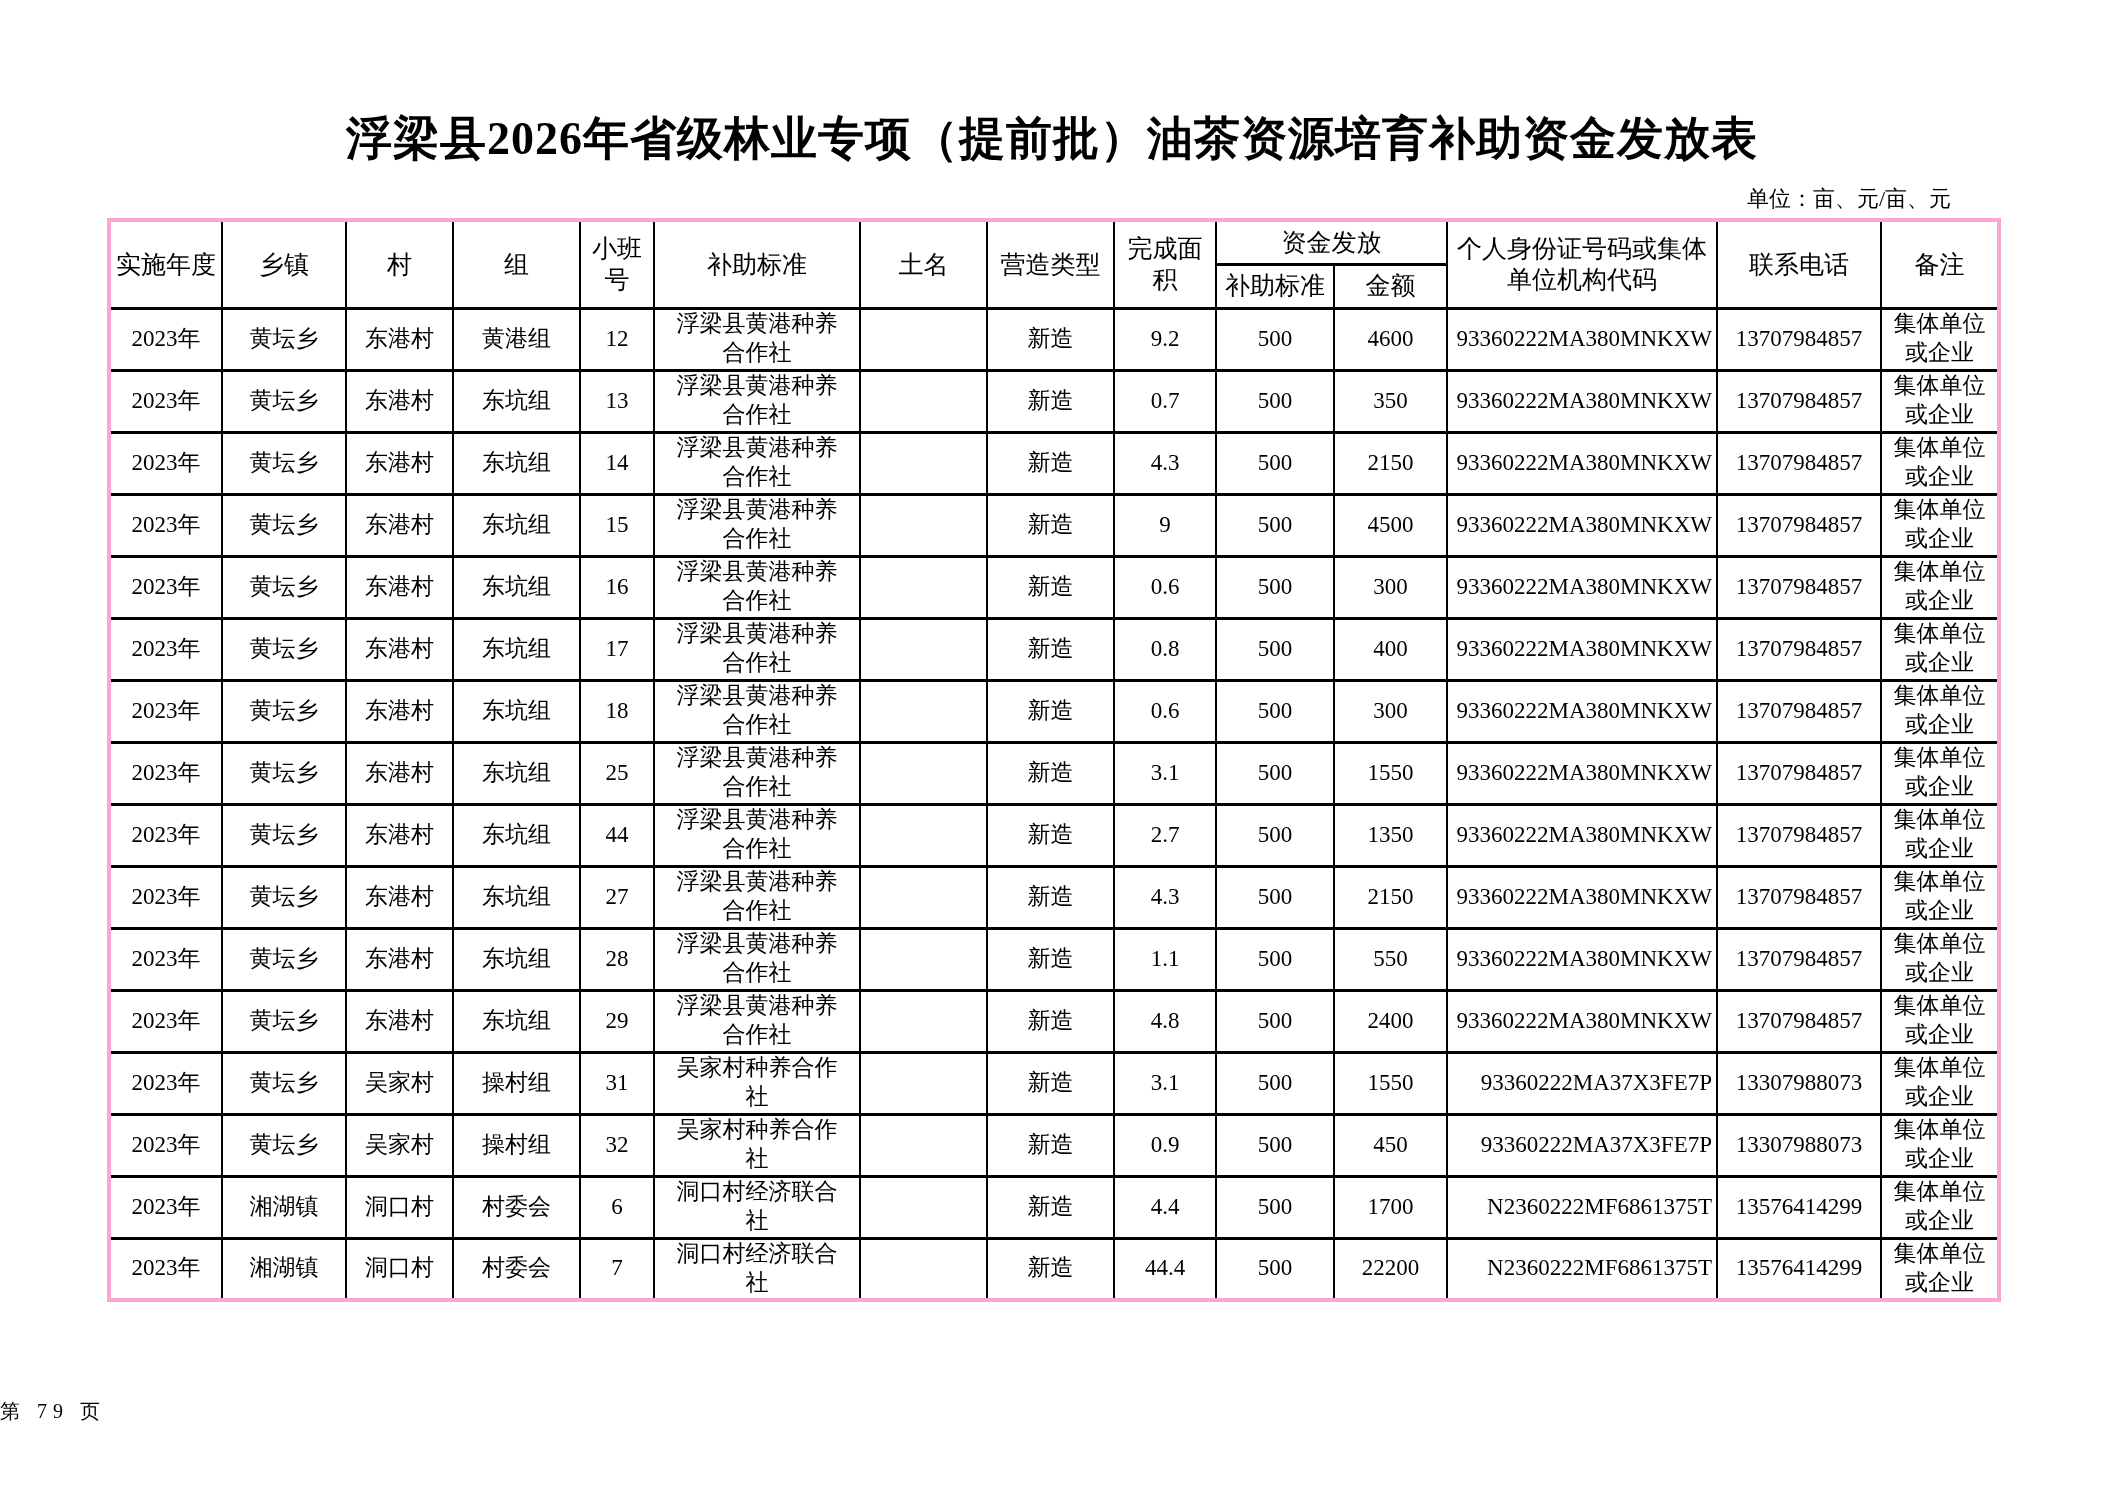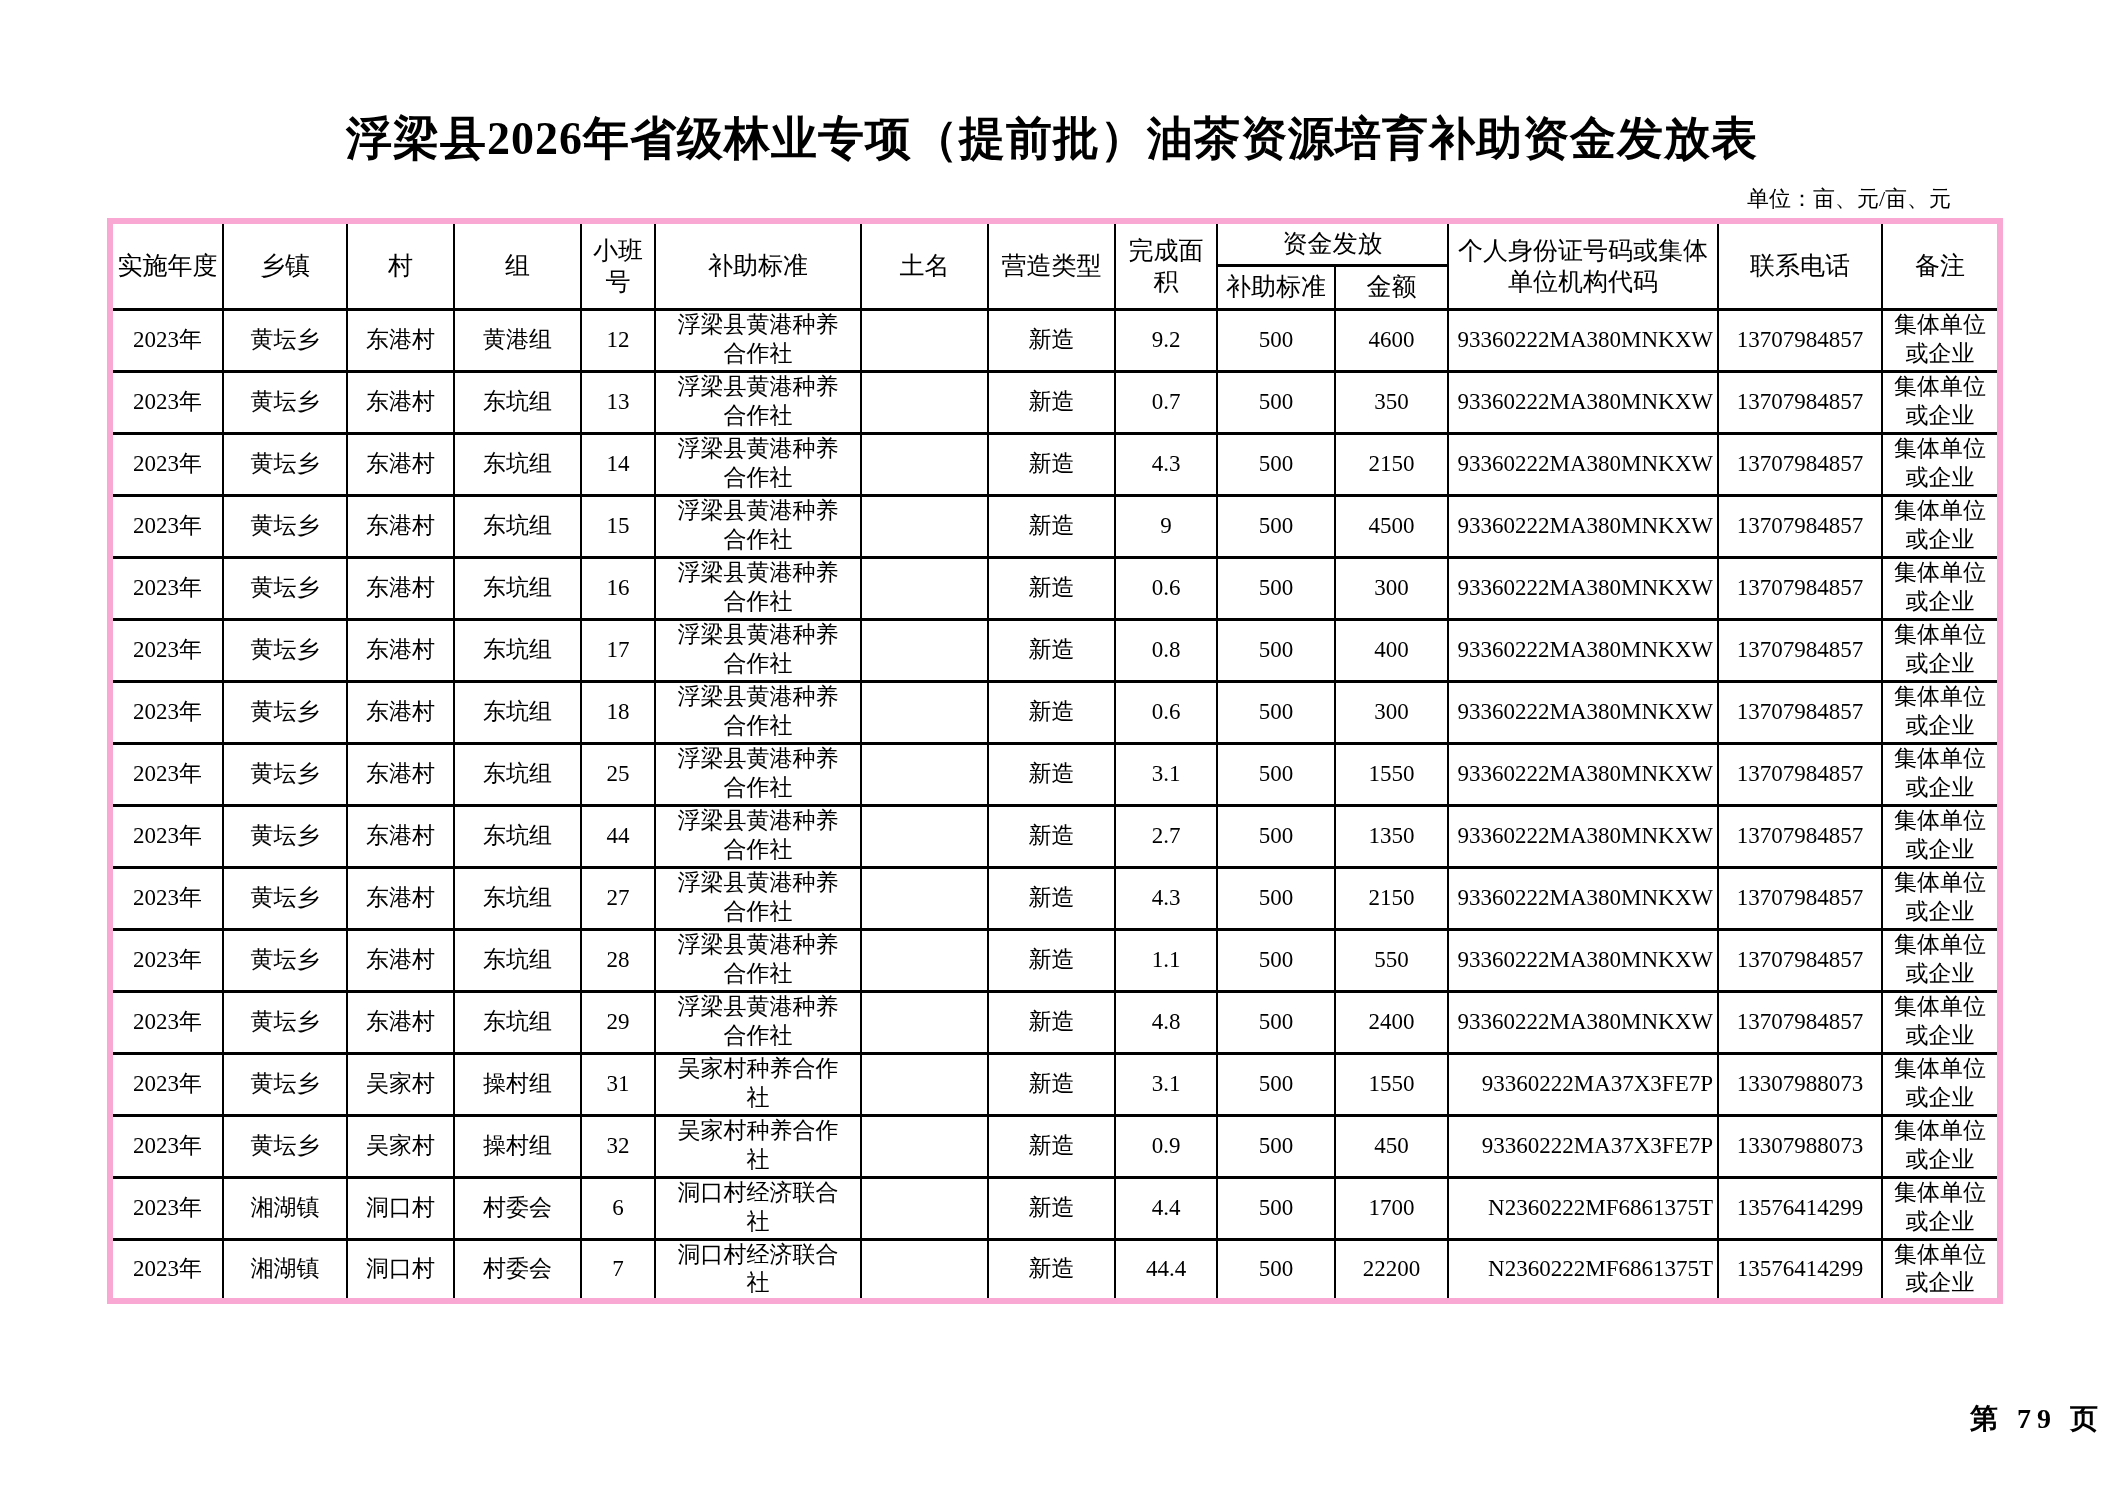--- a/index.html
+++ b/index.html
@@ -28,46 +28,45 @@
     text-align: right;
     font-size: 22px;
     padding-right: 46px;
     margin-top: 14px;
     margin-bottom: 4px;
   }
   table.main {
     border-collapse: collapse;
     width: 1890px;
     table-layout: fixed;
-    border: 6px solid #f9a8d4;
+    border: 4px solid #f9a8d4;
   }
   table.main th, table.main td {
     border: 2px solid #000;
     border-top-width: 3px;
     border-bottom-width: 3px;
     text-align: center;
     vertical-align: middle;
     font-weight: normal;
     font-size: 24px;
     line-height: 1.25;
     padding: 2px 4px;
     overflow: hidden;
   }
   table.main thead th { height: 44px; font-size: 25px; }
   table.main tbody td { height: 62px; font-size: 23px; }
   
   table.main tbody td:nth-child(6) { padding: 0 14px; }  
   table.main tbody td:nth-child(14){ padding: 0 2px; }   
   table.main tbody td:nth-child(12){ font-size: 23px; letter-spacing: 0px; text-align: right; } 
   .footer {
-    text-align: right;
-    font-size: 28px;
+    text-align: left;
+    font-size: 20px;
     margin-top: 96px;
     letter-spacing: 6px;
-    font-weight: bold;
   }
 </style>
 </head>
 <body>
 
 <div class="page">
 
   <div class="title">浮梁县2026年省级林业专项（提前批）油茶资源培育补助资金发放表</div>
 
   <div class="table-wrap">

